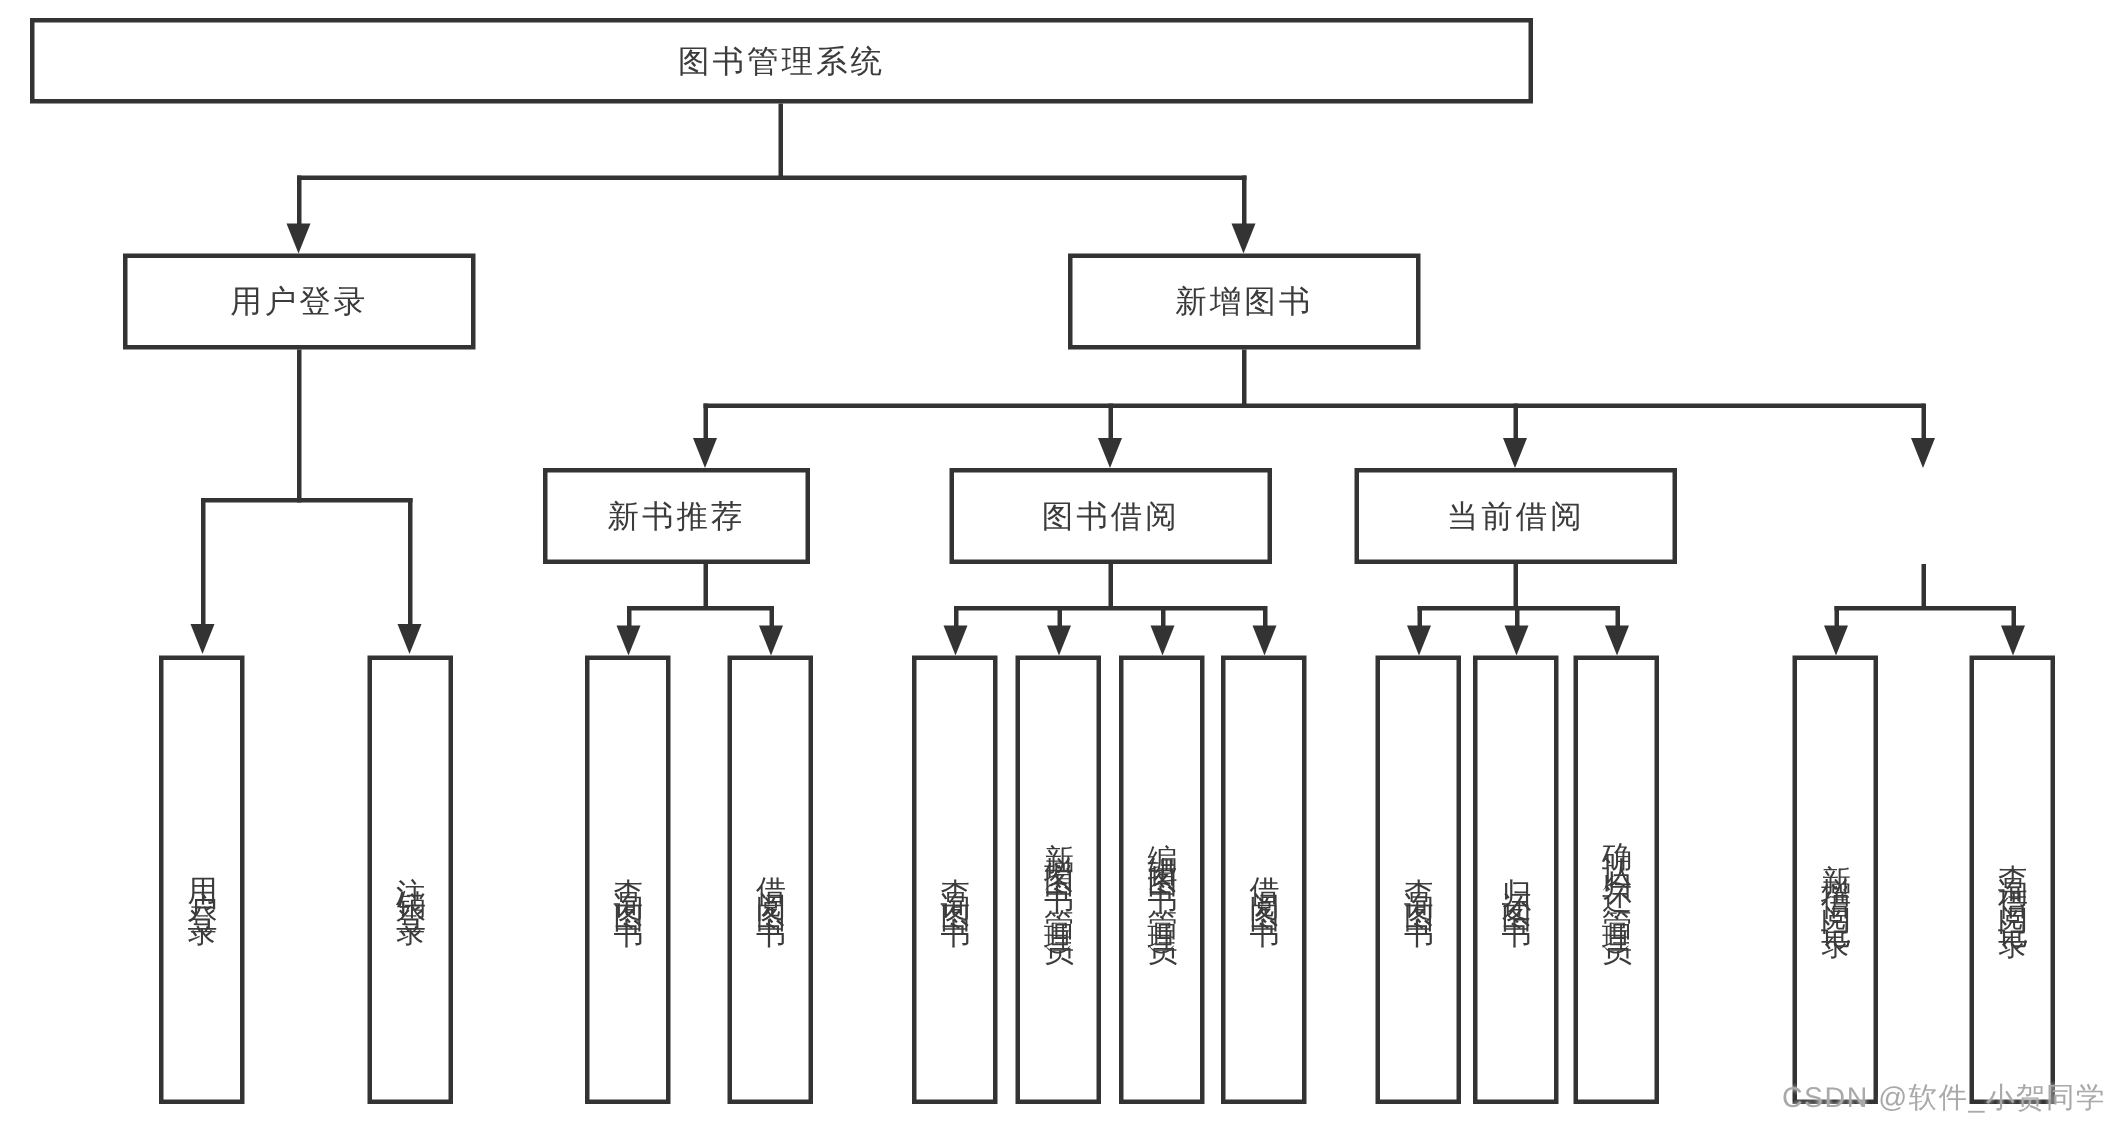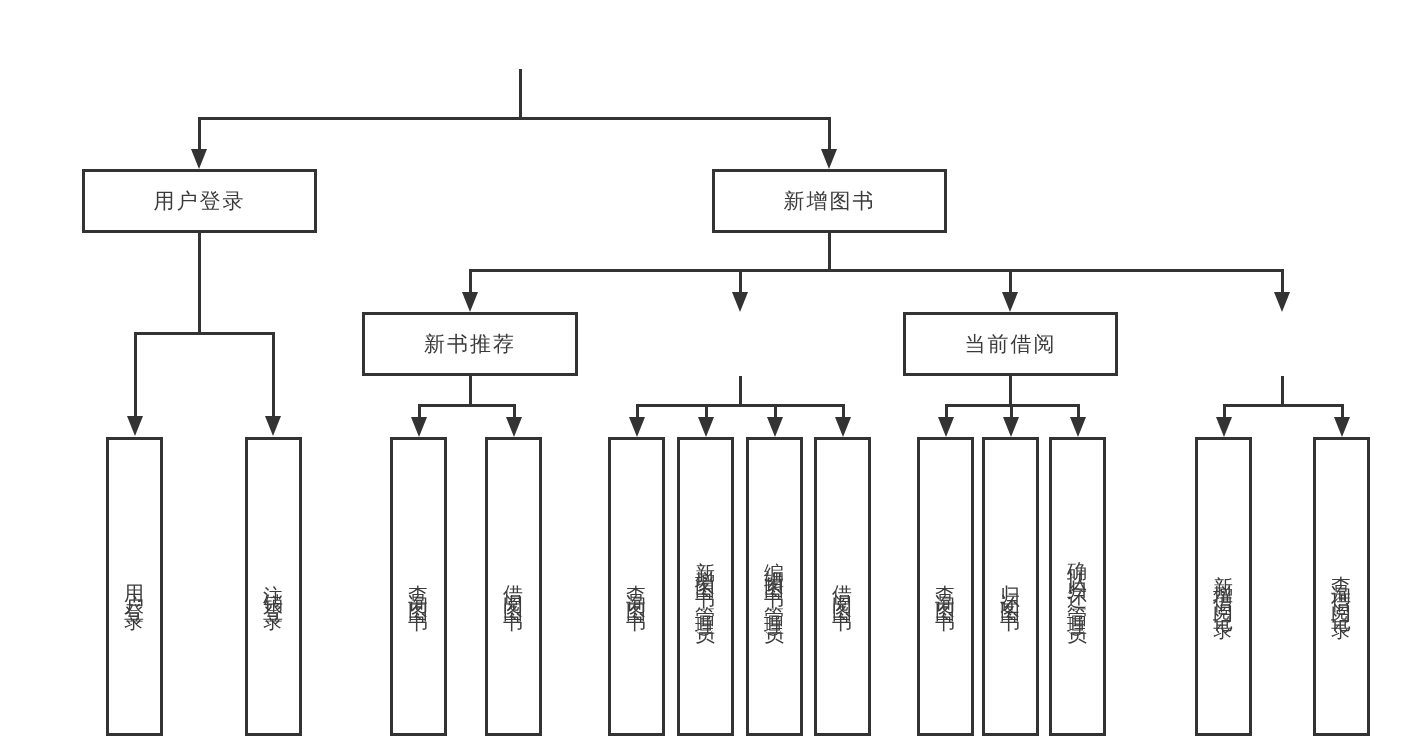--- a/index.html
+++ b/index.html
@@ -45,20 +45,23 @@
     white-space:nowrap;
     text-shadow:0 0 3px #ffffff;
     z-index:5;
   }
 </style>
 </head>
 <body>
 
 <div class="canvas">
 
+  <div class="box" style="left:20px;top:12px;width:1002px;height:57px;">
+    <span class="hlabel">图书管理系统</span>
+  </div>
 
   <div class="vline" style="left:519px;top:69px;width:3px;height:49px;"></div>
   <div class="hline" style="left:198px;top:117px;width:633px;height:3px;"></div>
   <div class="vline" style="left:198px;top:117px;width:3px;height:33px;"></div>
   <div class="arrowhead" style="left:191px;top:149px;"></div>
   <div class="vline" style="left:828px;top:117px;width:3px;height:33px;"></div>
   <div class="arrowhead" style="left:821px;top:149px;"></div>
 
   <div class="box" style="left:82px;top:169px;width:235px;height:64px;">
     <span class="hlabel">用户登录</span>
@@ -78,22 +81,25 @@
   <div class="hline" style="left:469px;top:269px;width:814px;height:3px;"></div>
   <div class="vline" style="left:469px;top:269px;width:3px;height:24px;"></div>
   <div class="arrowhead" style="left:462px;top:292px;"></div>
   <div class="vline" style="left:739px;top:269px;width:3px;height:24px;"></div>
   <div class="arrowhead" style="left:732px;top:292px;"></div>
   <div class="vline" style="left:1009px;top:269px;width:3px;height:24px;"></div>
   <div class="arrowhead" style="left:1002px;top:292px;"></div>
   <div class="vline" style="left:1281px;top:269px;width:3px;height:24px;"></div>
   <div class="arrowhead" style="left:1274px;top:292px;"></div>
 
-  <div class="box" style="left:362px;top:312px;width:216px;height:64px;">
+  <div class="box" style="left:362px;top:312px;width:178px;height:64px;">
     <span class="hlabel">新书推荐</span>
+  </div>
+  <div class="box" style="left:633px;top:312px;width:215px;height:64px;">
+    <span class="hlabel">图书借阅</span>
   </div>
   <div class="box" style="left:903px;top:312px;width:215px;height:64px;">
     <span class="hlabel">当前借阅</span>
   </div>
 
   <div class="vline" style="left:469px;top:376px;width:3px;height:30px;"></div>
   <div class="hline" style="left:418px;top:404px;width:97px;height:3px;"></div>
   <div class="vline" style="left:418px;top:404px;width:3px;height:14px;"></div>
   <div class="arrowhead" style="left:411px;top:417px;"></div>
   <div class="vline" style="left:513px;top:404px;width:3px;height:14px;"></div>
@@ -163,14 +169,15 @@
     <span class="vtext">确认归还（管理员）</span>
   </div>
 
   <div class="box" style="left:1195px;top:437px;width:57px;height:299px;">
     <span class="vtext">新增借阅记录</span>
   </div>
   <div class="box" style="left:1313px;top:437px;width:57px;height:299px;">
     <span class="vtext">查询借阅记录</span>
   </div>
 
+  <div class="watermark">CSDN @软件_小贺同学</div>
 
 </div>
 
 </body></html>

